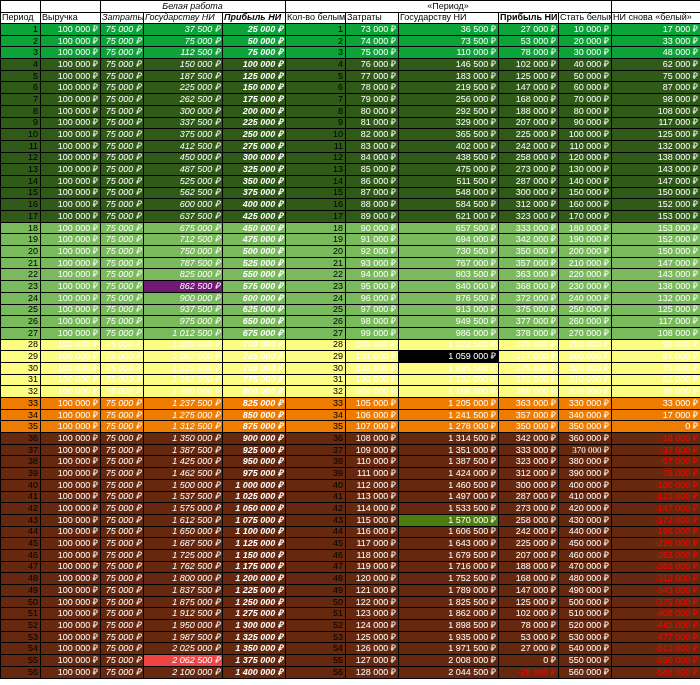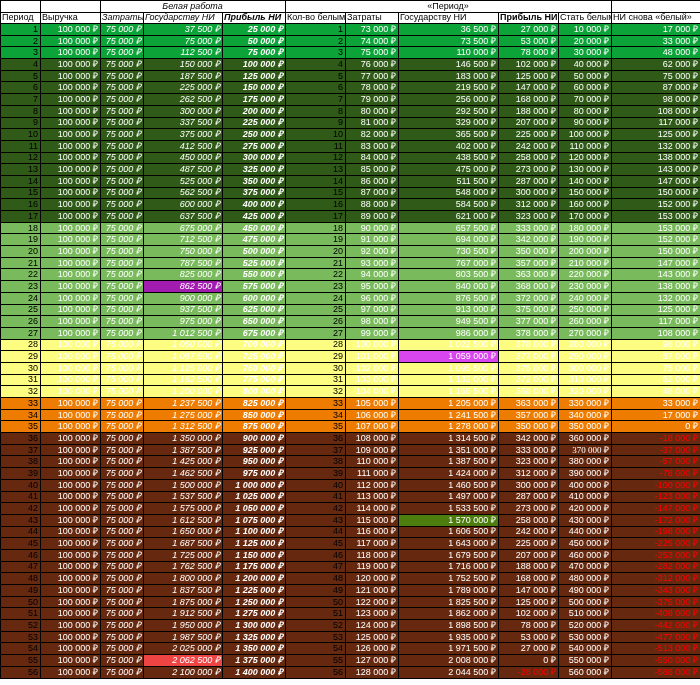--- a/index.html
+++ b/index.html
@@ -341,21 +341,21 @@
         <td class="c-val" style="background: rgb(121, 187, 92); text-align: right;">94&nbsp;000&nbsp;₽</td>
         <td class="c-val" style="background: rgb(121, 187, 92);">803&nbsp;500&nbsp;₽</td>
         <td class="c-val" style="background: rgb(121, 187, 92);">363&nbsp;000&nbsp;₽</td>
         <td class="c-val" style="background: rgb(121, 187, 92);">220&nbsp;000&nbsp;₽</td>
         <td class="c-val" style="background: rgb(121, 187, 92);">143&nbsp;000&nbsp;₽</td>
       </tr>
       <tr>
         <td class="c-idx" style="background: rgb(121, 187, 92);">23</td>
         <td class="c-val" style="background: rgb(121, 187, 92);">100&nbsp;000&nbsp;₽</td>
         <td class="c-val i" style="background: rgb(121, 187, 92);">75&nbsp;000&nbsp;₽</td>
-        <td class="c-val i" style="background: #a21caf;">862&nbsp;500&nbsp;₽</td>
+        <td class="c-val i" style="background: #701a75;">862&nbsp;500&nbsp;₽</td>
         <td class="c-val bi" style="background: rgb(121, 187, 92);">575&nbsp;000&nbsp;₽</td>
         <td class="c-idx" style="background: rgb(121, 187, 92);">23</td>
         <td class="c-val" style="background: rgb(121, 187, 92);">95&nbsp;000&nbsp;₽</td>
         <td class="c-val" style="background: rgb(121, 187, 92);">840&nbsp;000&nbsp;₽</td>
         <td class="c-val" style="background: rgb(121, 187, 92);">368&nbsp;000&nbsp;₽</td>
         <td class="c-val" style="background: rgb(121, 187, 92);">230&nbsp;000&nbsp;₽</td>
         <td class="c-val" style="background: rgb(121, 187, 92);">138&nbsp;000&nbsp;₽</td>
       </tr>
       <tr>
         <td class="c-idx" style="background: rgb(121, 187, 92);">24</td>
@@ -423,21 +423,21 @@
         <td class="c-val" style="background: rgb(253, 253, 130);">98&nbsp;000&nbsp;₽</td>
       </tr>
       <tr>
         <td class="c-idx" style="background: rgb(253, 253, 130);">29</td>
         <td class="c-val" style="background: rgb(253, 253, 130);">100&nbsp;000&nbsp;₽</td>
         <td class="c-val i" style="background: rgb(253, 253, 130);">75&nbsp;000&nbsp;₽</td>
         <td class="c-val i" style="background: rgb(253, 253, 130);">1&nbsp;087&nbsp;500&nbsp;₽</td>
         <td class="c-val bi" style="background: rgb(253, 253, 130);">725&nbsp;000&nbsp;₽</td>
         <td class="c-idx" style="background: rgb(253, 253, 130);">29</td>
         <td class="c-val" style="background: rgb(253, 253, 130);">101&nbsp;000&nbsp;₽</td>
-        <td class="c-val" style="background: #d946ef;">1&nbsp;059&nbsp;000&nbsp;₽</td>
+        <td class="c-val" style="background: #000000;">1&nbsp;059&nbsp;000&nbsp;₽</td>
         <td class="c-val" style="background: rgb(253, 253, 130);">377&nbsp;000&nbsp;₽</td>
         <td class="c-val" style="background: rgb(253, 253, 130);">290&nbsp;000&nbsp;₽</td>
         <td class="c-val" style="background: rgb(253, 253, 130);">87&nbsp;000&nbsp;₽</td>
       </tr>
       <tr>
         <td class="c-idx" style="background: rgb(253, 253, 130);">30</td>
         <td class="c-val" style="background: rgb(253, 253, 130);">100&nbsp;000&nbsp;₽</td>
         <td class="c-val i" style="background: rgb(253, 253, 130);">75&nbsp;000&nbsp;₽</td>
         <td class="c-val i" style="background: rgb(253, 253, 130);">1&nbsp;125&nbsp;000&nbsp;₽</td>
         <td class="c-val bi" style="background: rgb(253, 253, 130);">750&nbsp;000&nbsp;₽</td>

